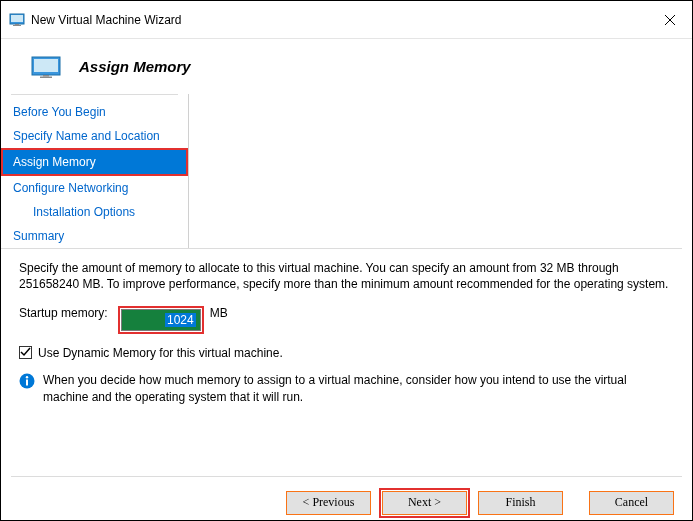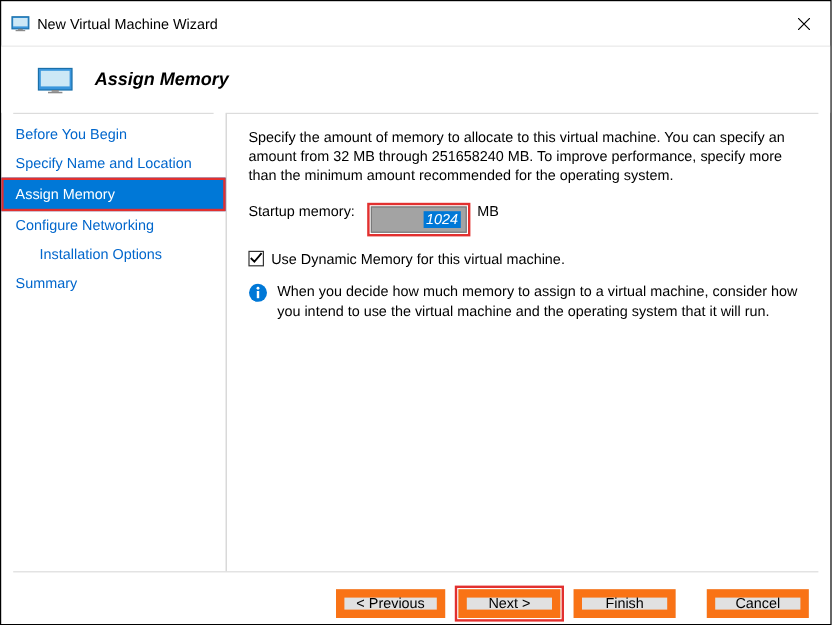--- a/index.html
+++ b/index.html
@@ -7,45 +7,45 @@
 
 .titlebar { height: 38px; display: flex; align-items: center; border-bottom: 1px solid #e5e5e5; padding-left: 8px; }
 .titlebar .app-icon { width: 16px; height: 16px; margin-right: 6px; }
 .titlebar .title { flex: 1; color: #000; }
 .titlebar .close { width: 45px; height: 30px; display: flex; align-items: center; justify-content: center; cursor: pointer; }
 
 .header { height: 55px; display: flex; align-items: center; padding-left: 30px; background: #fff; }
 .header .big-icon { width: 30px; height: 22px; margin-right: 18px; }
 .header h1 { font-size: 15px; font-weight: 700; font-style: italic; color: #000; }
 
-.body { display: flex; height: 382px; }
+.body { display: flex; height: 382px; flex-direction: column; }
 .sidebar { width: 188px; border-right: 1px solid #d0d0d0; padding-top: 6px; position: relative; }
 .sidebar .line-top { position: absolute; top: 0; left: 10px; right: 10px; border-top: 1px solid #dcdcdc; }
 .side-item { padding: 5px 0 5px 12px; color: #0066cc; cursor: pointer; white-space: nowrap; }
 .side-item.indent { padding-left: 32px; }
 .side-item.selected { background: #0078d7; color: #fff; padding-left: 10px; }
 .side-item.highlight-wrap { border: 2px solid #e2302f; }
 
 .content { flex: 1; padding: 12px 20px 12px 18px; position: relative; }
 .content .line-top { position: absolute; top: 0; left: 0; right: 10px; border-top: 1px solid #dcdcdc; }
 .content p.intro { color: #000; line-height: 1.35; margin-bottom: 14px; }
 .row { display: flex; align-items: flex-start; margin-bottom: 12px; }
 .row label.lbl { margin-right: 10px; }
-.mem-box { width: 80px; height: 22px; border: 1px solid #7a7a7a; display: flex; align-items: center; justify-content: flex-end; padding-right: 4px; background: #a3a3a3; font-style: italic; }
+.mem-box { width: 80px; height: 22px; border: 1px solid #7a7a7a; display: flex; align-items: center; justify-content: flex-end; padding-right: 4px; background: #15803d; }
 .mem-box .sel { background: #0078d7; color: #fff; padding: 0 2px; }
 .highlight-red { border: 2px solid #e2302f; padding: 1px; display: inline-block; }
 .unit { margin-left: 6px; }
 .chk { width: 13px; height: 13px; border: 1px solid #333; display: inline-flex; align-items: center; justify-content: center; margin-right: 6px; }
 .chk svg { width: 11px; height: 11px; }
 .info-row { display: flex; align-items: flex-start; gap: 8px; }
 .info-icon { width: 16px; height: 16px; flex-shrink: 0; margin-top: 1px; }
 .info-text { line-height: 1.35; }
 
 .footer { height: 52px; border-top: 1px solid #dcdcdc; margin: 0 10px; display: flex; align-items: center; justify-content: flex-end; gap: 8px; padding-right: 8px; }
-.btn { min-width: 85px; height: 24px; border: 7px solid #f97316; background: #e1e1e1; display: inline-flex; align-items: center; justify-content: center; cursor: pointer; padding: 0 10px; }
+.btn { min-width: 85px; height: 24px; border: 1px solid #f97316; background: #e1e1e1; display: inline-flex; align-items: center; justify-content: center; cursor: pointer; padding: 0 10px; font-family: Liberation Serif, serif; }
 .btn-highlight { border: 2px solid #e2302f; padding: 1px; display: inline-block; }
 .gap { width: 10px; }
 </style>
 </head>
 <body>
 
 <div class="titlebar">
   <span class="app-icon">
     <svg viewBox="0 0 16 16">
         <rect x="1" y="2" width="14" height="10" fill="#3a96dd" stroke="#1a6fa8"></rect>

